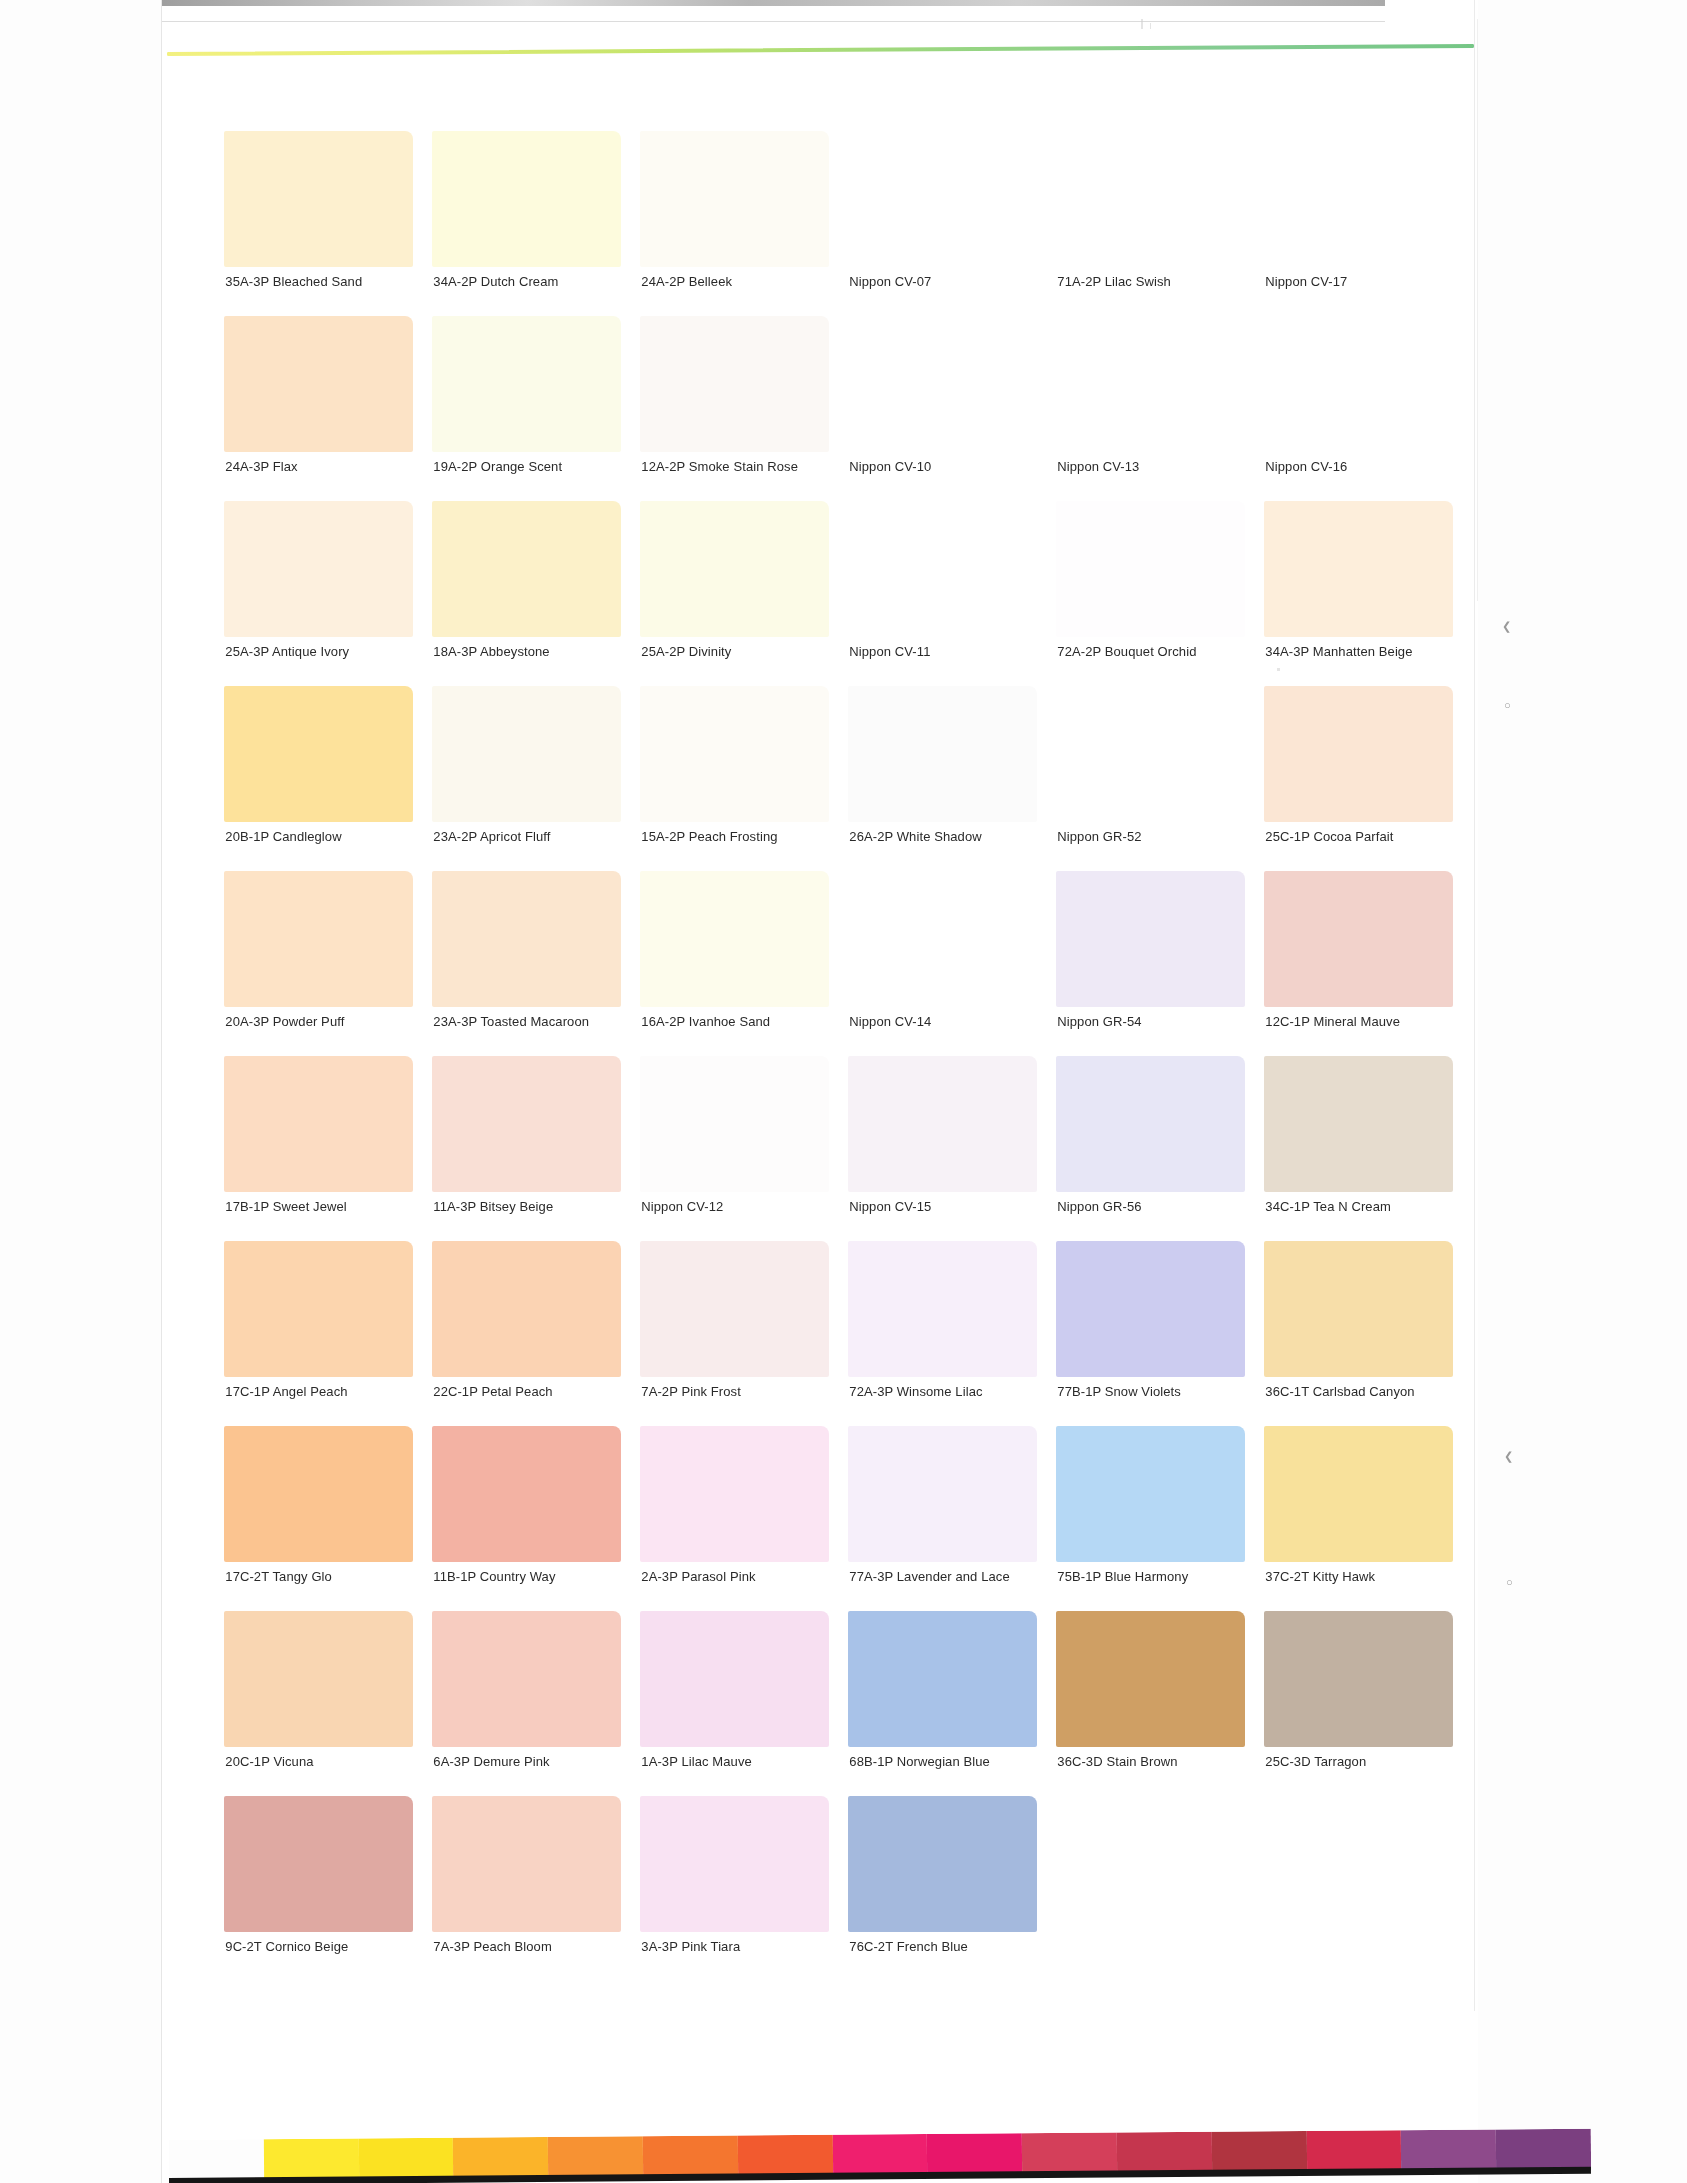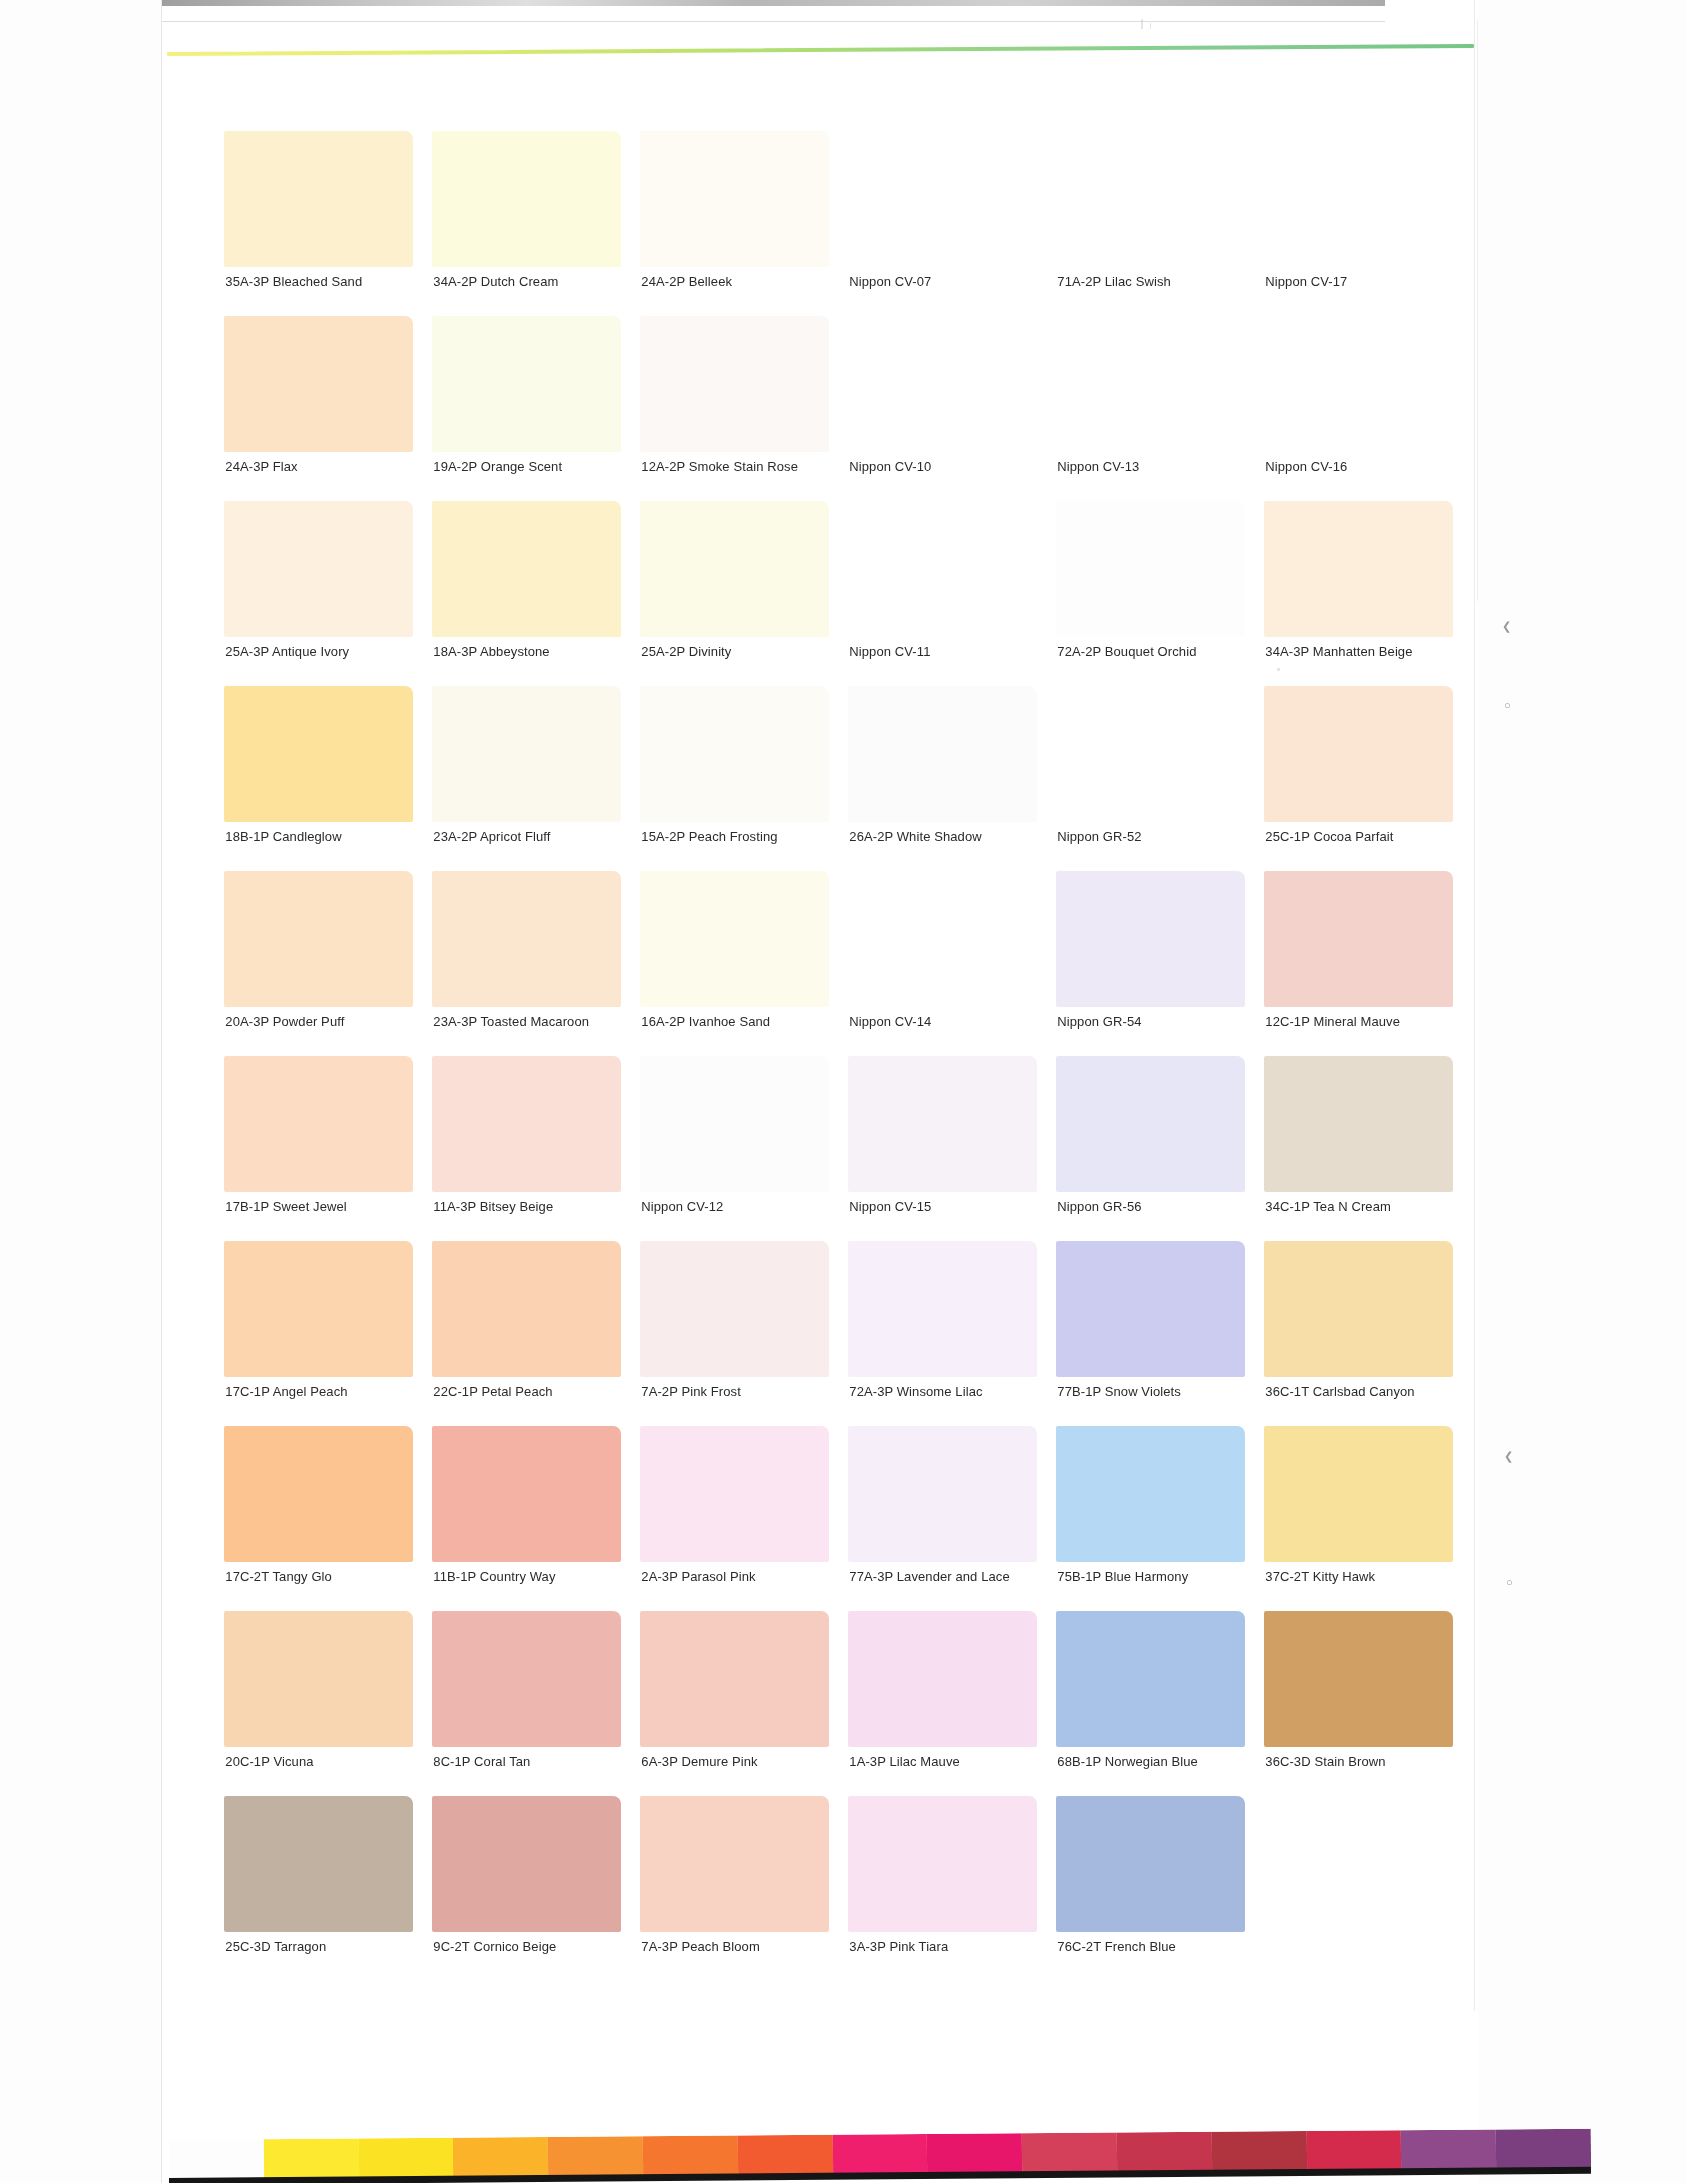--- a/index.html
+++ b/index.html
@@ -252,21 +252,21 @@
       <div class="cell">
         <div class="chip" style="background: rgb(254, 253, 254);"></div>
         <div class="chip-label">72A-2P Bouquet Orchid</div>
       </div>
       <div class="cell">
         <div class="chip" style="background: rgb(253, 238, 219);"></div>
         <div class="chip-label">34A-3P Manhatten Beige</div>
       </div>
       <div class="cell">
         <div class="chip" style="background: rgb(253, 226, 155);"></div>
-        <div class="chip-label">18B-1P Candleglow</div>
+        <div class="chip-label">20B-1P Candleglow</div>
       </div>
       <div class="cell">
         <div class="chip" style="background: rgb(251, 248, 238);"></div>
         <div class="chip-label">23A-2P Apricot Fluff</div>
       </div>
       <div class="cell">
         <div class="chip" style="background: rgb(253, 251, 246);"></div>
         <div class="chip-label">15A-2P Peach Frosting</div>
       </div>
       <div class="cell">
@@ -373,24 +373,20 @@
         <div class="chip" style="background: rgb(181, 216, 245);"></div>
         <div class="chip-label">75B-1P Blue Harmony</div>
       </div>
       <div class="cell">
         <div class="chip" style="background: rgb(248, 225, 155);"></div>
         <div class="chip-label">37C-2T Kitty Hawk</div>
       </div>
       <div class="cell">
         <div class="chip" style="background: rgb(249, 214, 178);"></div>
         <div class="chip-label">20C-1P Vicuna</div>
-      </div>
-      <div class="cell">
-        <div class="chip" style="background: rgb(237, 182, 174);"></div>
-        <div class="chip-label">8C-1P Coral Tan</div>
       </div>
       <div class="cell">
         <div class="chip" style="background: rgb(247, 204, 192);"></div>
         <div class="chip-label">6A-3P Demure Pink</div>
       </div>
       <div class="cell">
         <div class="chip" style="background: rgb(247, 223, 241);"></div>
         <div class="chip-label">1A-3P Lilac Mauve</div>
       </div>
       <div class="cell">

